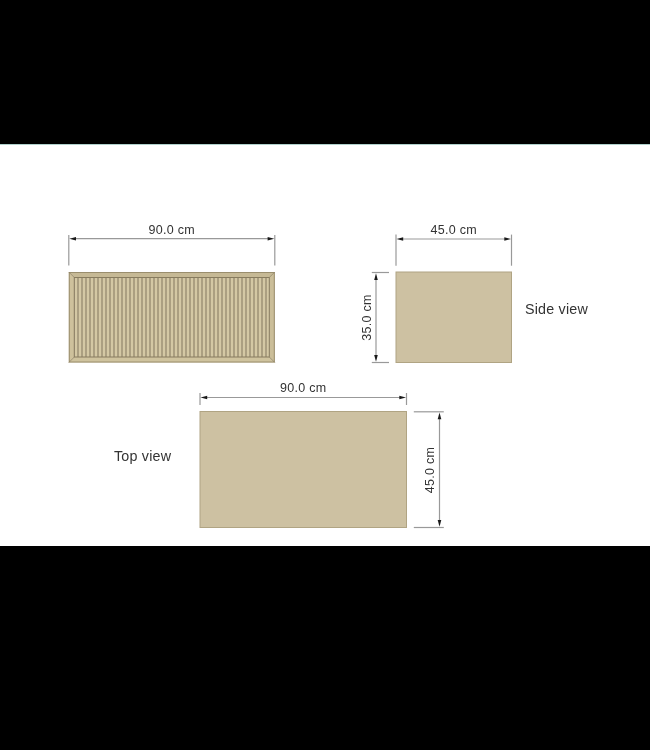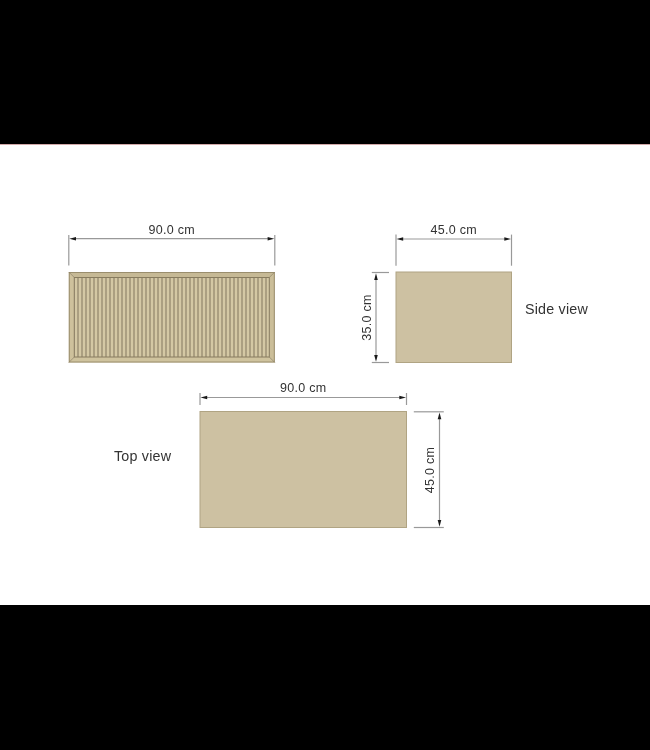--- a/index.html
+++ b/index.html
@@ -1,16 +1,16 @@
 <!DOCTYPE html>
 <html><head>
 <meta charset="utf-8">
 <style>
   html,body{margin:0;padding:0;background:#000;}
-  .page{position:relative;width:650px;height:750px;background:#ef4444;overflow:hidden;}
+  .page{position:relative;width:650px;height:546px;background:#5eead4;overflow:hidden;}
   svg{display:block;}
   text{font-family:"Liberation Sans",sans-serif;fill:#333;}
 </style>
 </head>
 <body>
 <div class="page">
 <svg width="650" height="750" viewBox="0 0 650 750">
   <defs>
     <linearGradient id="rib" x1="0" y1="0" x2="2" y2="0" gradientUnits="userSpaceOnUse" spreadMethod="reflect">
       <stop offset="0" stop-color="#d7cba8"></stop>

